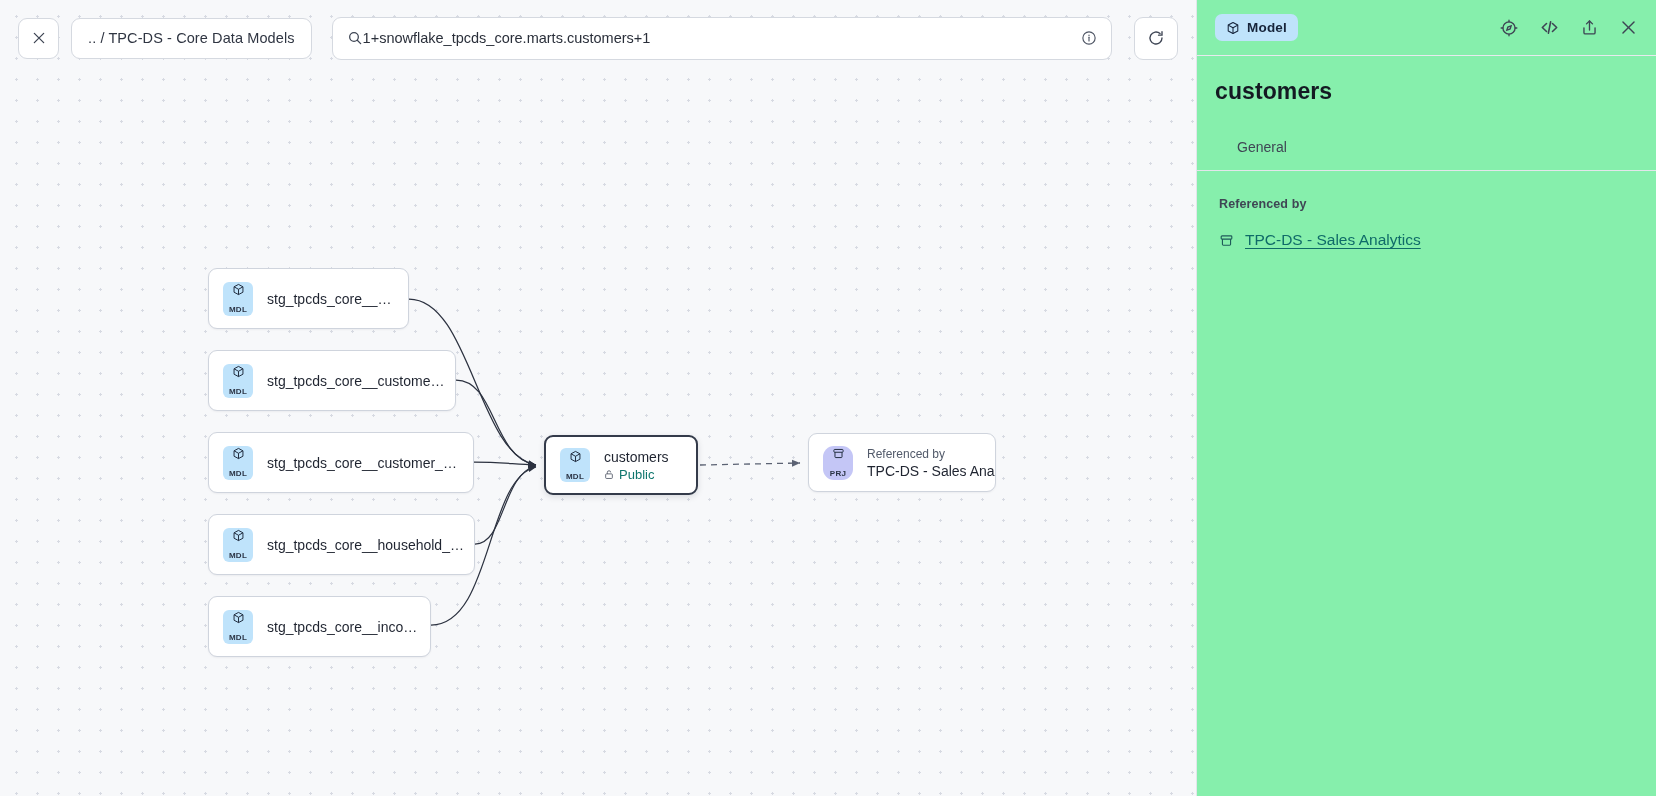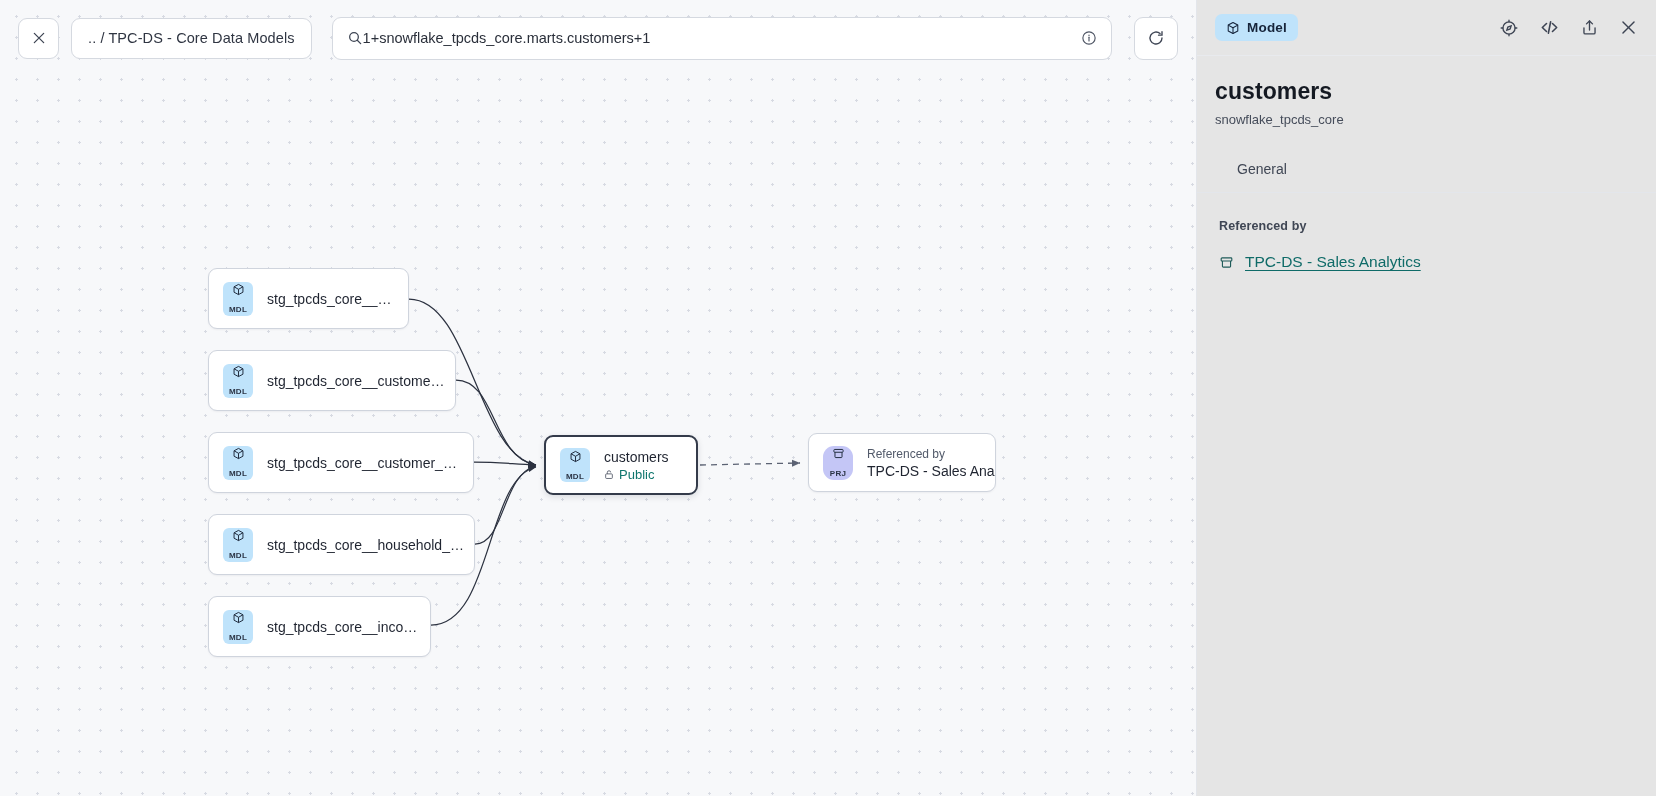--- a/index.html
+++ b/index.html
@@ -115,21 +115,21 @@
   .node-sub {
     font-size: 13px; color: #0f766e;
     display: flex; align-items: center; gap: 5px; white-space: nowrap;
   }
   .node-sub-top { font-size: 12px; color: #525a6a; white-space: nowrap; }
 
   
   .panel {
     position: relative;
     width: 460px; flex: 0 0 460px; height: 796px;
-    background: #e5e5e5;
+    background: #86efac;
     border-left: 1px solid #e3e6eb;
     display: flex; flex-direction: column;
   }
   .panel-top {
     height: 56px;
     display: flex; align-items: center;
     padding: 0 18px 0 18px;
     border-bottom: 1px solid #e8eaee;
   }
   .type-chip {
@@ -394,21 +394,20 @@
         <span>
           <svg width="19" height="19" viewBox="0 0 24 24" fill="none" stroke="#3d4453" stroke-width="1.8" stroke-linecap="round">
             <path d="M5 5 19 19 M19 5 5 19"></path>
           </svg>
         </span>
       </div>
     </div>
 
     <div class="panel-head">
       <div class="panel-title">customers</div>
-      <div class="panel-sub">snowflake_tpcds_core</div>
     </div>
 
     <div class="tabs">
       <div class="tab">
         <span>General</span>
       </div>
     </div>
 
     <div class="panel-body">
       <div class="section-label">Referenced by</div>

